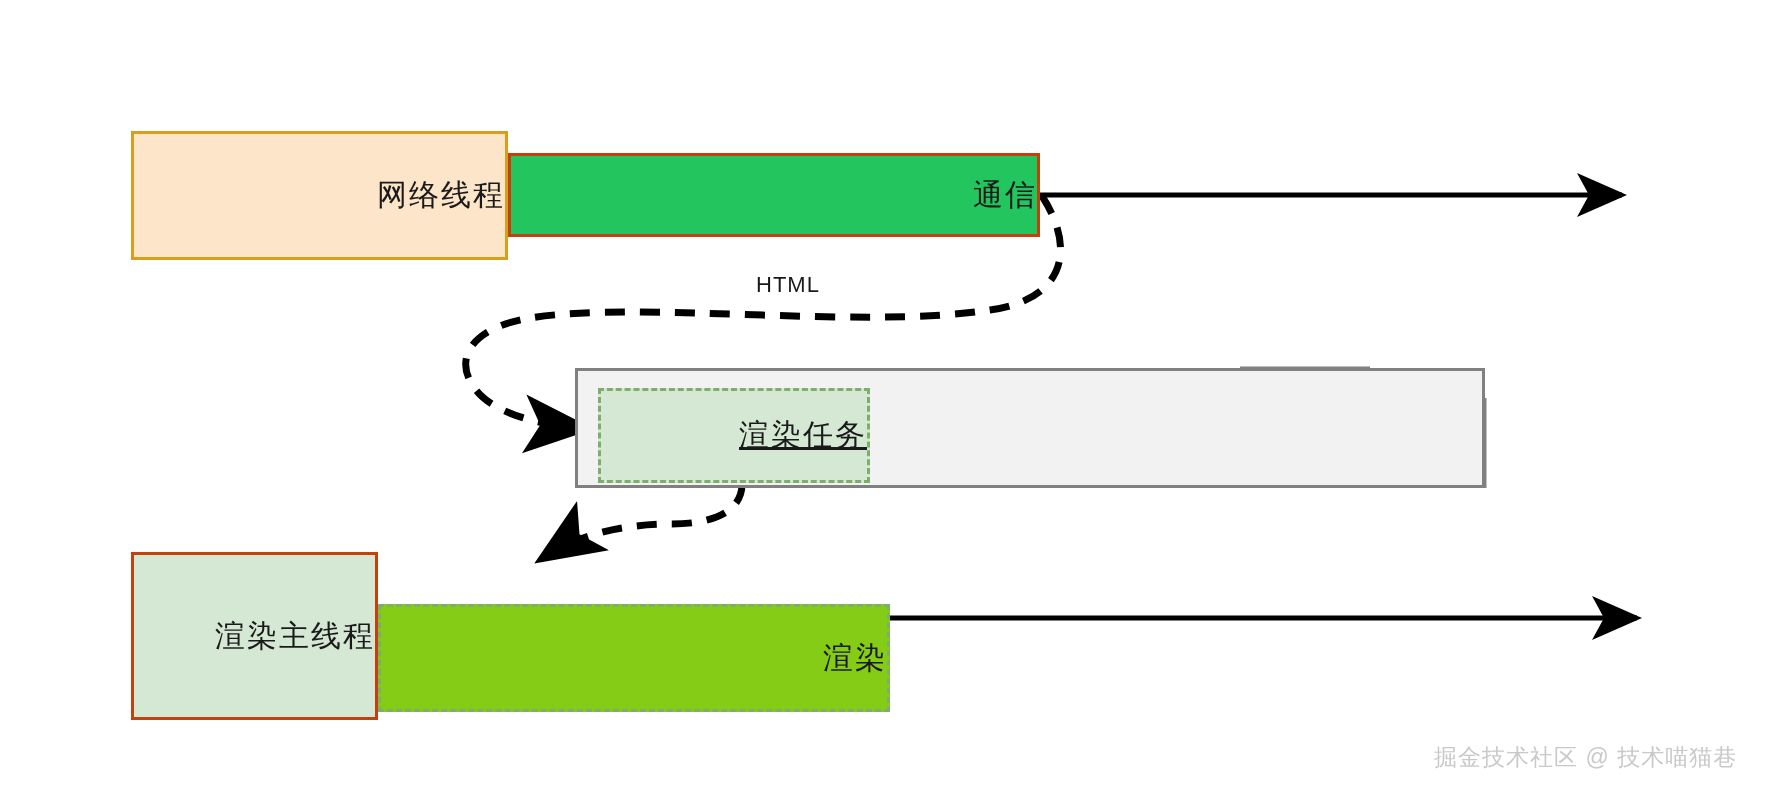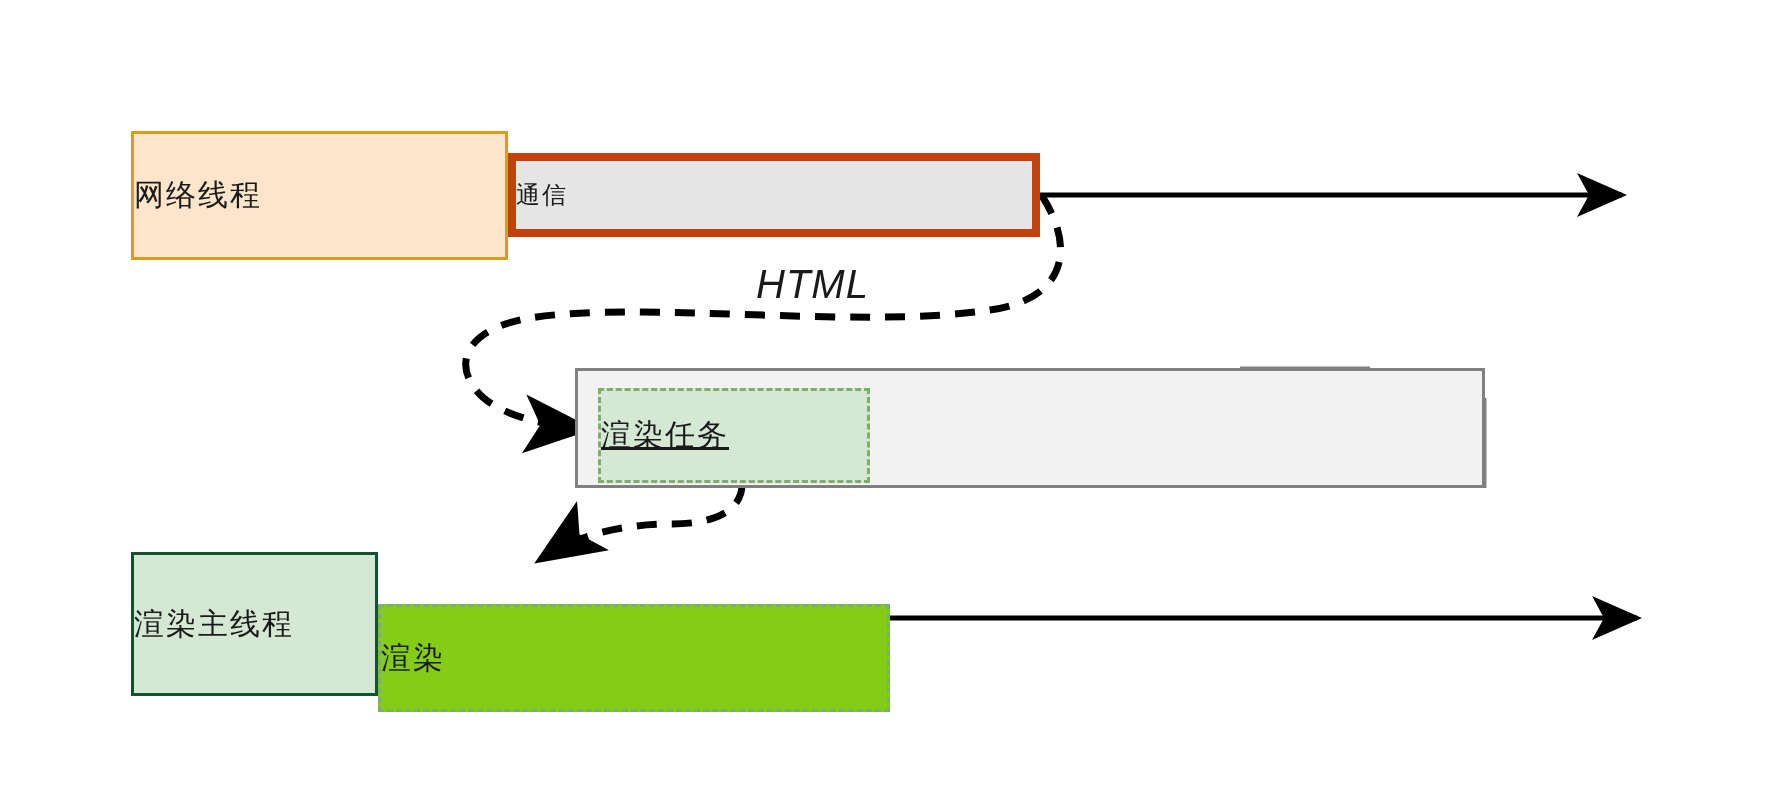--- a/index.html
+++ b/index.html
@@ -22,42 +22,42 @@
     left: 0;
     top: 0;
     width: 1768px;
     height: 802px;
   }
   .box {
     position: absolute;
     box-sizing: border-box;
     display: flex;
     align-items: center;
-    justify-content: flex-start;
+    justify-content: flex-end;
     color: #1a1a1a;
     letter-spacing: 2px;
   }
   
   #thread-network-box {
     left: 131px;
     top: 131px;
     width: 377px;
     height: 129px;
     background: #FCE5C8;
     border: 3px solid #D6A01D;
     font-size: 30px;
   }
   #phase-communication-box {
     left: 508px;
     top: 153px;
     width: 532px;
     height: 84px;
-    background: #e5e5e5;
-    border: 8px solid #c2410c;
-    font-size: 24px;
+    background: #22c55e;
+    border: 3px solid #c2410c;
+    font-size: 30px;
   }
   
   #message-queue-container {
     left: 575px;
     top: 368px;
     width: 910px;
     height: 120px;
     background: #F2F2F2;
     border: 3px solid #808080;
   }
@@ -78,45 +78,44 @@
     height: 63px;
     background: #E3EFDD;
     border: 3px solid #9CC77E;
     font-size: 27px;
   }
   
   #thread-main-render-box {
     left: 131px;
     top: 552px;
     width: 247px;
-    height: 144px;
+    height: 168px;
     background: #D5E8D4;
-    border: 3px solid #14532d;
+    border: 3px solid #c2410c;
     font-size: 30px;
   }
   #phase-render-box {
     left: 378px;
     top: 573px;
     width: 512px;
     height: 108px;
     background: #84cc16;
     border: 3px dashed #7DAE6B;
     font-size: 30px;
     margin-top: 31px;
   }
   
   #edge-label-html {
     position: absolute;
     left: 756px;
-    top: 262px;
-    font-size: 40px;
+    top: 272px;
+    font-size: 22px;
     color: #1a1a1a;
     letter-spacing: 1px;
     white-space: nowrap;
-    font-style: italic;
   }
   #watermark {
     position: absolute;
     left: 1434px;
     top: 742px;
     font-size: 23px;
     color: #c9c9c9;
     letter-spacing: 1px;
     white-space: nowrap;
   }
@@ -173,14 +172,15 @@
 
 
   <div class="box" id="thread-main-render-box">
     <span>渲染主线程</span>
   </div>
 
   <div class="box" id="phase-render-box">
     <span>渲染</span>
   </div>
 
+  <div id="watermark">掘金技术社区 @ 技术喵猫巷</div>
 
 </div>
 
 </body></html>

